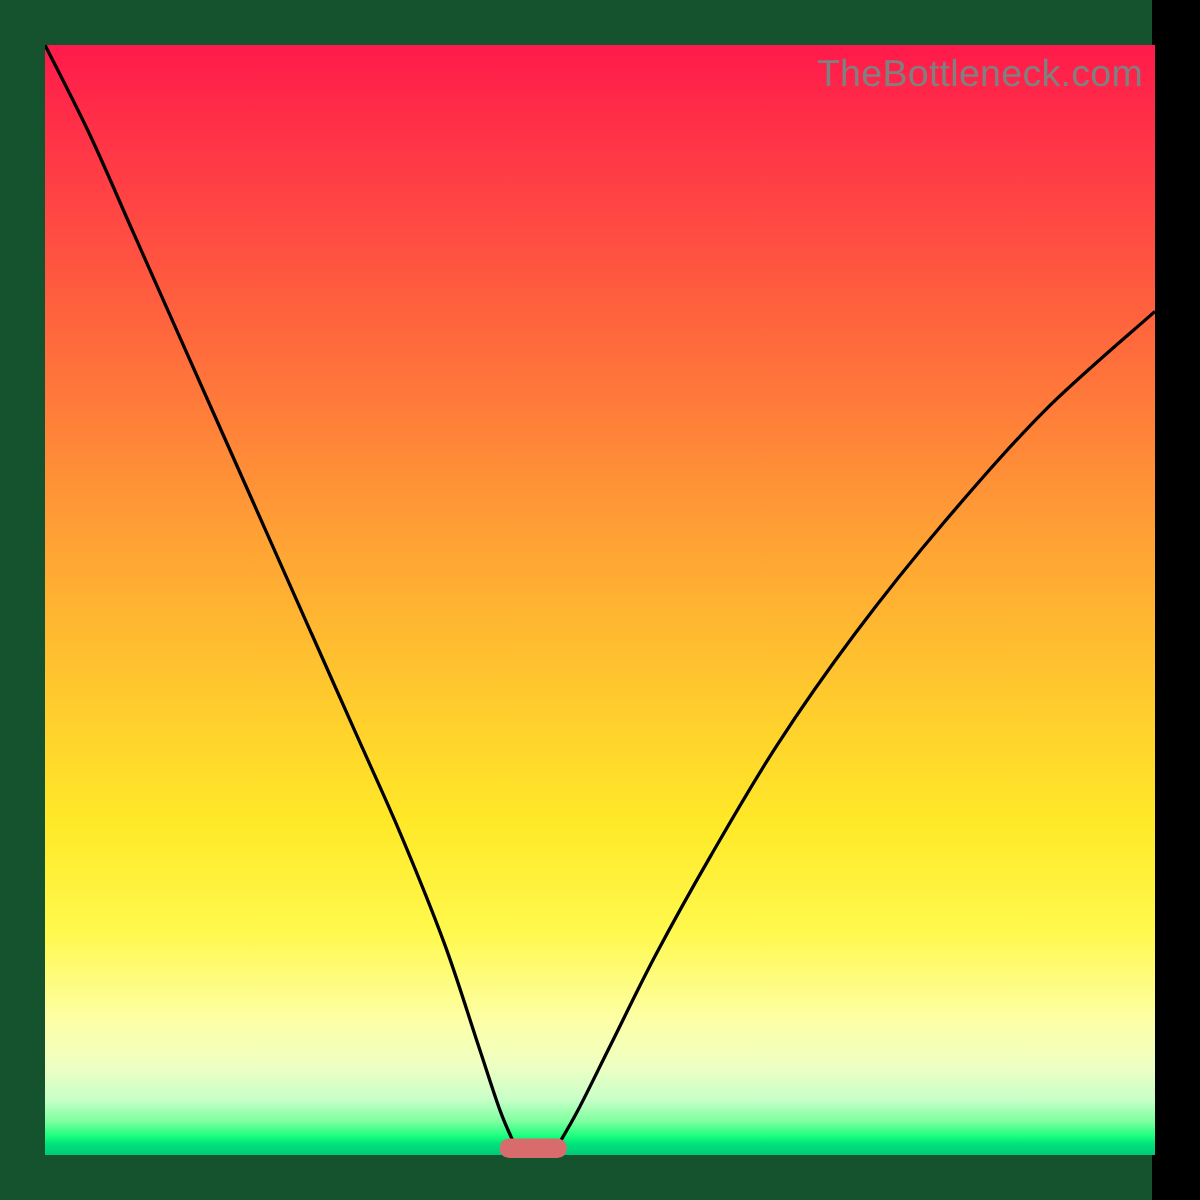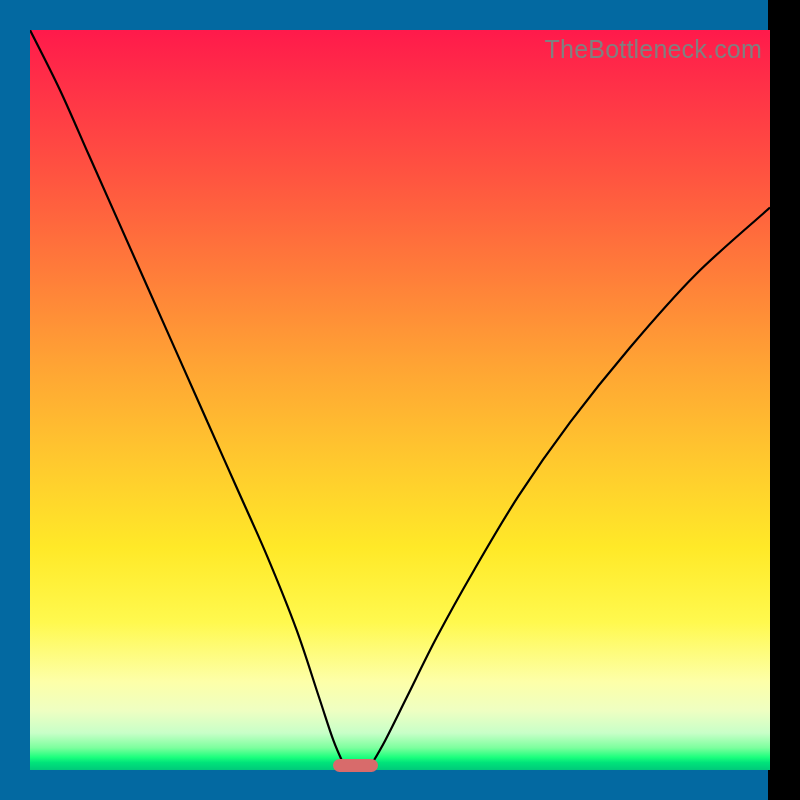--- a/index.html
+++ b/index.html
@@ -10,21 +10,21 @@
     background: #000;
     overflow: hidden;
     font-family: Arial, Helvetica, sans-serif;
   }
   .frame {
     position: absolute;
     left: 0;
     top: 0;
     width: 768px;
     height: 800px;
-    background: #0369a1;
+    background: #14532d;
   }
   .plot {
     position: absolute;
     left: 30px;
     top: 30px;
     width: 740px;
     height: 740px;
     
     background:
       linear-gradient(

